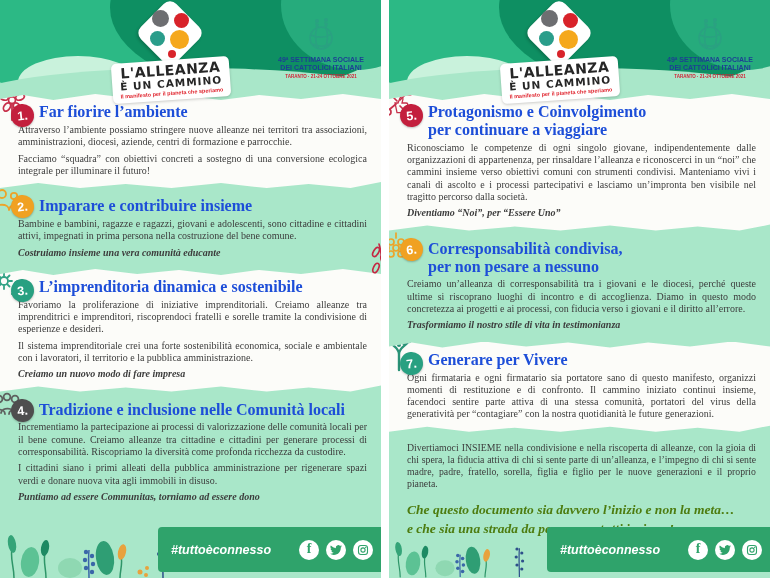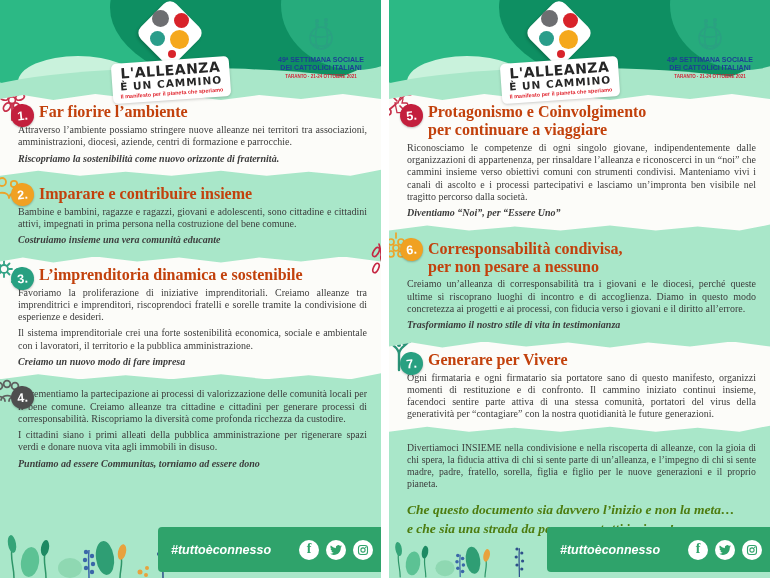--- a/index.html
+++ b/index.html
@@ -37,21 +37,21 @@
   .event-badge{position:absolute;top:14px;right:8px;width:104px;text-align:center;z-index:3;}
   .event-lines{margin-top:-2px;}
   .ev1,.ev2{font-family:"Liberation Sans",sans-serif;font-weight:bold;font-size:7px;color:#1c3f94;line-height:1.2;}
   .ev3{font-family:"Liberation Sans",sans-serif;font-weight:bold;font-size:4.5px;color:#d42036;margin-top:1px;}
 
   
   .content{position:absolute;top:94px;left:0;right:0;z-index:2;}
   .sec{position:relative;padding:5px 14px 3px 18px;}
   .sec.white{background:#fcfcf9;clip-path:polygon(0 5px,6% 1px,14% 6px,25% 0,36% 5px,47% 1px,58% 6px,68% 1px,79% 5px,90% 0,100% 5px,100% calc(100% - 6px),92% 100%,81% calc(100% - 4px),70% 100%,58% calc(100% - 5px),45% 100%,33% calc(100% - 4px),21% 100%,10% calc(100% - 5px),0 100%);padding-top:9px;padding-bottom:7px;}
   .sec.mint{padding-top:9px;padding-bottom:6px;}
-  .sec-title{font-weight:bold;font-size:16px;line-height:1.12;color:#c2410c;margin:0 0 3px 21px;white-space:pre-line;}
+  .sec-title{font-weight:bold;font-size:16px;line-height:1.12;color:#1d4ed8;margin:0 0 3px 21px;white-space:pre-line;}
   .num{position:absolute;left:11px;top:7px;width:23px;height:23px;border-radius:50%;color:#fff;font-family:"Liberation Sans",sans-serif;font-weight:bold;font-size:12.5px;display:flex;align-items:center;justify-content:center;box-shadow:0 1px 2px rgba(0,0,0,.25);transform:rotate(-6deg);z-index:2;}
   .sec.white .num{top:10px;}
   .sec p{font-size:10px;line-height:1.23;color:#3c3c3c;text-align:justify;margin:0 0 4px;}
   .slogan{font-weight:bold;font-style:italic;font-size:11px;color:#e11a3c;margin:2px 0 0;line-height:1.15;}
   .doodle{position:absolute;left:-3px;top:0;z-index:1;opacity:.95;}
 
   
   .closing{padding:10px 14px 0 18px;}
   .closing p{font-size:9.8px;line-height:1.25;color:#3c3c3c;text-align:justify;margin:0;}
   .final-msg{font-weight:bold;font-style:italic;font-size:13.5px;line-height:1.4;color:#4d7c0f;white-space:pre-line;margin-top:10px;}
@@ -130,21 +130,21 @@
             <ellipse cx="7" cy="9" rx="3" ry="4.5" transform="rotate(-70 7 9)"></ellipse>
             <ellipse cx="23" cy="9" rx="3" ry="4.5" transform="rotate(70 23 9)"></ellipse>
             <ellipse cx="10" cy="19" rx="3" ry="4.5" transform="rotate(-145 10 19)"></ellipse>
             <ellipse cx="20" cy="19" rx="3" ry="4.5" transform="rotate(145 20 19)"></ellipse>
             <path d="M15 16 L15 32" stroke-linecap="round"></path>
           </g>
         </svg>
         <span class="num" style="background: rgb(195, 31, 61);">1.</span>
         <h2 class="sec-title">Far fiorire l’ambiente</h2>
         <p>Attraverso l’ambiente possiamo stringere nuove alleanze nei territori tra associazioni, amministrazioni, diocesi, aziende, centri di formazione e parrocchie.</p>
-        <p class="slogan">Riscopriamo la sostenibilità come nuovo orizzonte di fraternità.</p>
+        <p>Facciamo “squadra” con obiettivi concreti a sostegno di una conversione ecologica integrale per illuminare il futuro!</p>
       </section>
 
       <section class="sec mint">
         <svg class="doodle" style="left:-8px;top:-2px" width="30" height="30" viewBox="0 0 30 30">
           <g fill="none" stroke="#f0a122" stroke-width="1.8" stroke-linecap="round">
             <circle cx="10" cy="8" r="4"></circle>
               <path d="M3 24c0-7 14-7 14 0"></path>
             <circle cx="22" cy="10" r="3.2"></circle>
               <path d="M17.5 23c.5-5 10.5-5 10 0"></path>
           </g>
@@ -174,20 +174,21 @@
       <section class="sec mint">
         <svg class="doodle" style="left:-9px;top:0" width="32" height="28" viewBox="0 0 32 28">
           <g fill="none" stroke="#5a5a5a" stroke-width="1.8" stroke-linecap="round">
             <circle cx="8" cy="7" r="3.4"></circle>
               <circle cx="16" cy="5" r="3.4"></circle>
               <circle cx="24" cy="7" r="3.4"></circle>
             <path d="M2 22c0-6 12-6 12 0M10 21c1-6 13-6 13 1M18 22c0-6 12-6 12 0"></path>
           </g>
         </svg>
         <span class="num" style="background: rgb(78, 78, 78);">4.</span>
+        <h2 class="sec-title">Tradizione e inclusione nelle Comunità locali</h2>
         <p>Incrementiamo la partecipazione ai processi di valorizzazione delle comunità locali per il bene comune. Creiamo alleanze tra cittadine e cittadini per generare processi di corresponsabilità. Riscopriamo la diversità come profonda ricchezza da custodire.</p>
         <p>I cittadini siano i primi alleati della pubblica amministrazione per rigenerare spazi verdi e donare nuova vita agli immobili in disuso.</p>
         <p class="slogan">Puntiamo ad essere Communitas, torniamo ad essere dono</p>
       </section>
     </div>
 
     <svg class="edge-doodle" style="right:-8px;top:240px" width="20" height="40" viewBox="0 0 20 40">
       <g fill="none" stroke="#c52642" stroke-width="1.6" stroke-linecap="round">
         <path d="M14 38C12 26 14 16 10 4"></path>
         <ellipse cx="7" cy="12" rx="2.5" ry="5" transform="rotate(30 7 12)"></ellipse>

